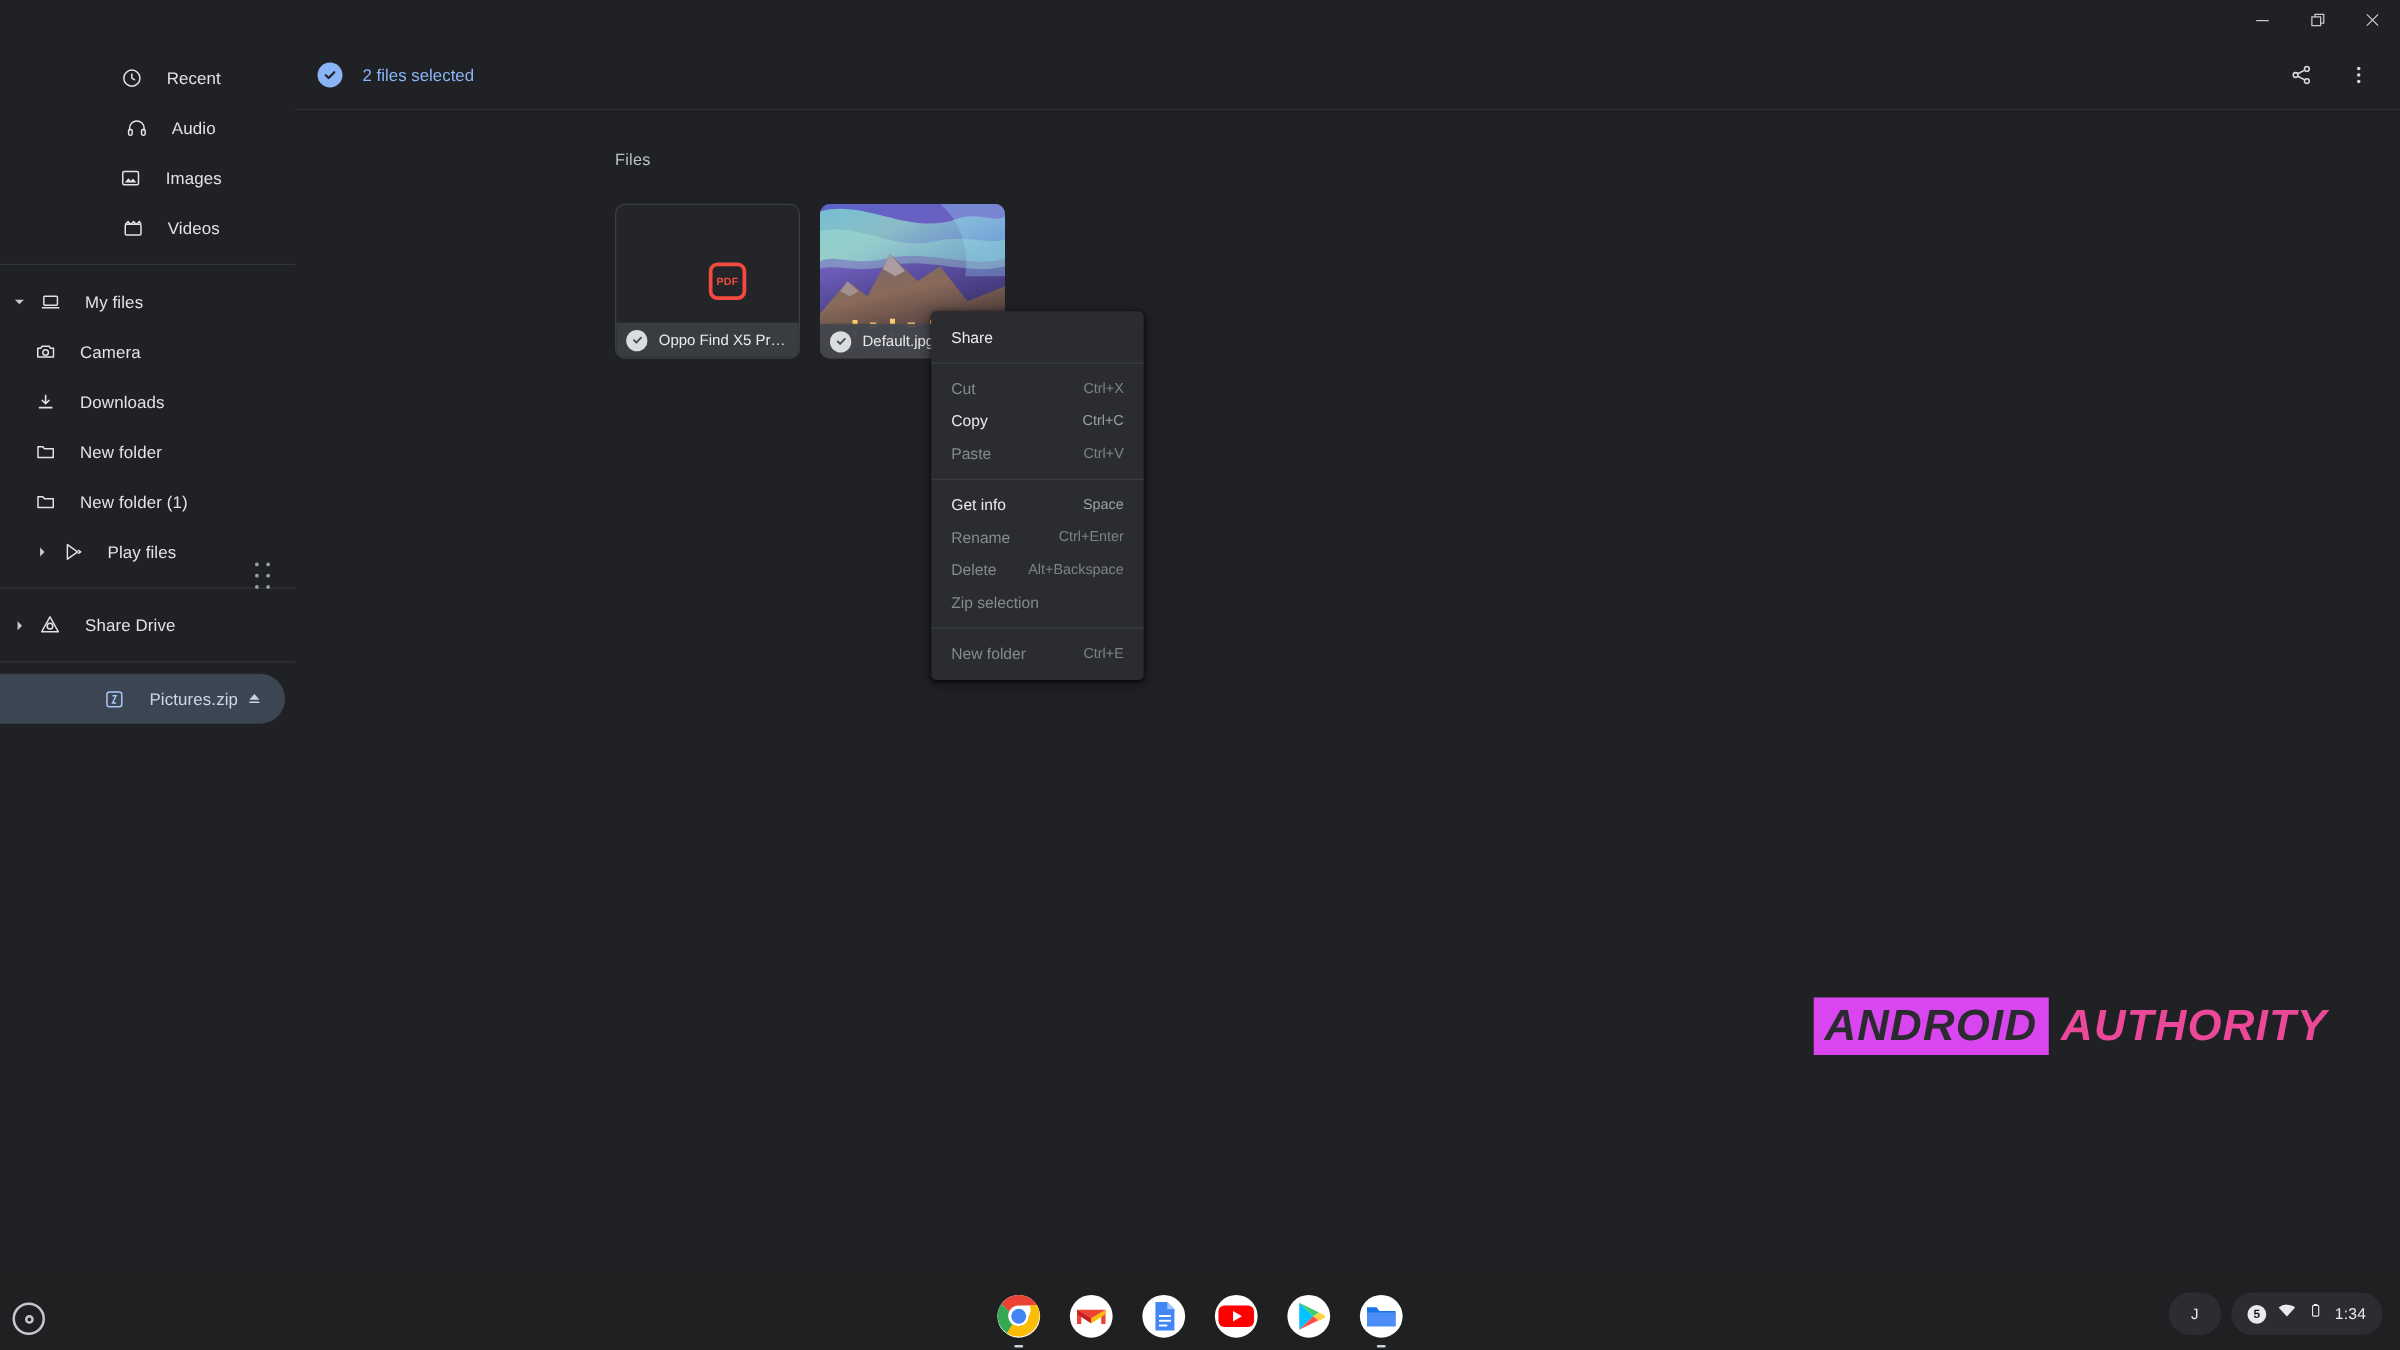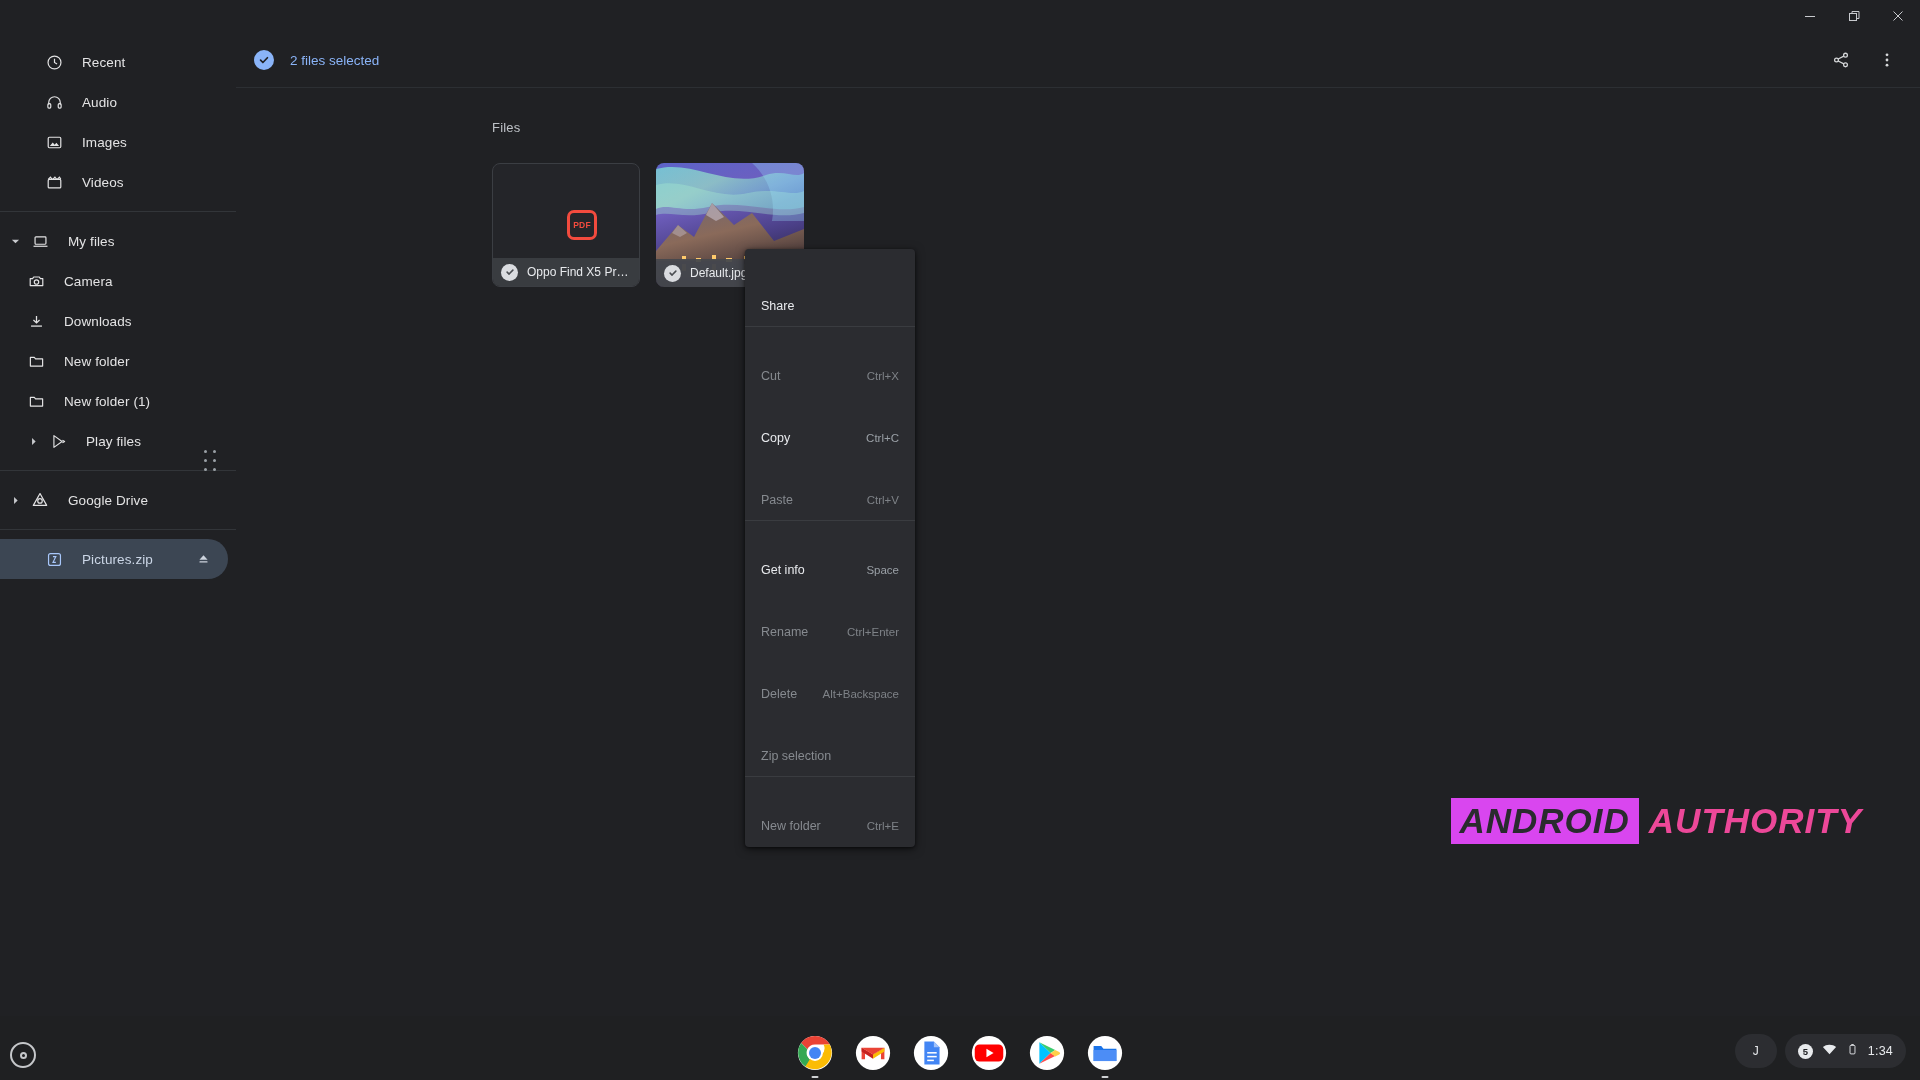--- a/index.html
+++ b/index.html
@@ -41,21 +41,21 @@
   }
   .nav-item .twisty svg { display: block; }
   .nav-item .ico {
     width: 28px; height: 40px; display: flex; align-items: center; justify-content: center;
     flex: none; color: #e3e3e4;
   }
   .nav-item .ico svg { display: block; }
   .nav-item .lbl { margin-left: 14px; white-space: nowrap; letter-spacing: .1px; }
   .nav-item.indent1 { padding-left: 22px; }
   .nav-item.root { padding-left: 0; }
-  .nav-item.noTwisty { padding-left: 40px; }
+  .nav-item.noTwisty { padding-left: 40px; justify-content: center; }
   .nav-item.selected { background: #3c4653; color: #c8d5ea; }
   .nav-item.selected .ico { color: #a8c7fa; }
   .nav-item.selected .lbl { color: #cbd6e6; }
   .eject-btn {
     position: absolute; right: 14px; top: 0; height: 40px; width: 22px;
     display: flex; align-items: center; justify-content: center; color: #cdd4de;
   }
   .divider { height: 1px; background: #323539; margin: 9px 0 9px 0; }
 
   .drag-dots {
@@ -118,21 +118,21 @@
 
   
   .ctxmenu {
     position: absolute; left: 509px; top: 217px; width: 170px;
     background: #2b2c30; border-radius: 4px; padding: 8px 0;
     box-shadow: 0 2px 10px rgba(0,0,0,.55), 0 1px 3px rgba(0,0,0,.5);
     z-index: 40;
   }
   .ctx-item {
     height: 26px; display: flex; align-items: center; padding: 0 16px;
-    font-size: 12.5px; color: #e8eaed; white-space: nowrap; margin-top: 36px;
+    font-size: 12.5px; color: #e8eaed; white-space: nowrap;
   }
   .ctx-item.disabled { color: #868a8f; }
   .ctx-item .sc { margin-left: auto; font-size: 11.5px; color: #9aa0a6; }
   .ctx-item.disabled .sc { color: #7e8287; }
   .ctx-sep { height: 1px; background: #3a3c40; margin: 7px 0; }
 
   
   .watermark {
     position: absolute; right: 58px; bottom: 198px; display: flex; align-items: center;
     font-family: "Liberation Sans", sans-serif; font-weight: 700; font-style: italic;
@@ -323,21 +323,21 @@
           <svg width="9" height="9" viewBox="0 0 10 10">
               <path d="M3.4 1l4 4-4 4z" fill="#c8cace"></path>
             </svg>
         </span>
         <span class="ico">
           <svg width="18" height="18" viewBox="0 0 20 20" fill="none" stroke="currentColor" stroke-width="1.35" stroke-linejoin="round">
             <path d="M10 2.8L17.4 16H2.6z"></path>
               <circle cx="10" cy="11" r="2.5"></circle>
           </svg>
         </span>
-        <span class="lbl">Google Drive</span>
+        <span class="lbl">Share Drive</span>
       </div>
 
       <div class="divider"></div>
 
       <div class="nav-item selected noTwisty">
         <span class="ico">
           <svg width="17" height="17" viewBox="0 0 20 20" fill="none" stroke="currentColor" stroke-width="1.4">
             <rect x="3" y="3" width="14" height="14" rx="2.4"></rect>
             <path d="M8.2 6.6h3.4l-3.4 6.8h3.4" stroke-width="1.3"></path>
           </svg>

